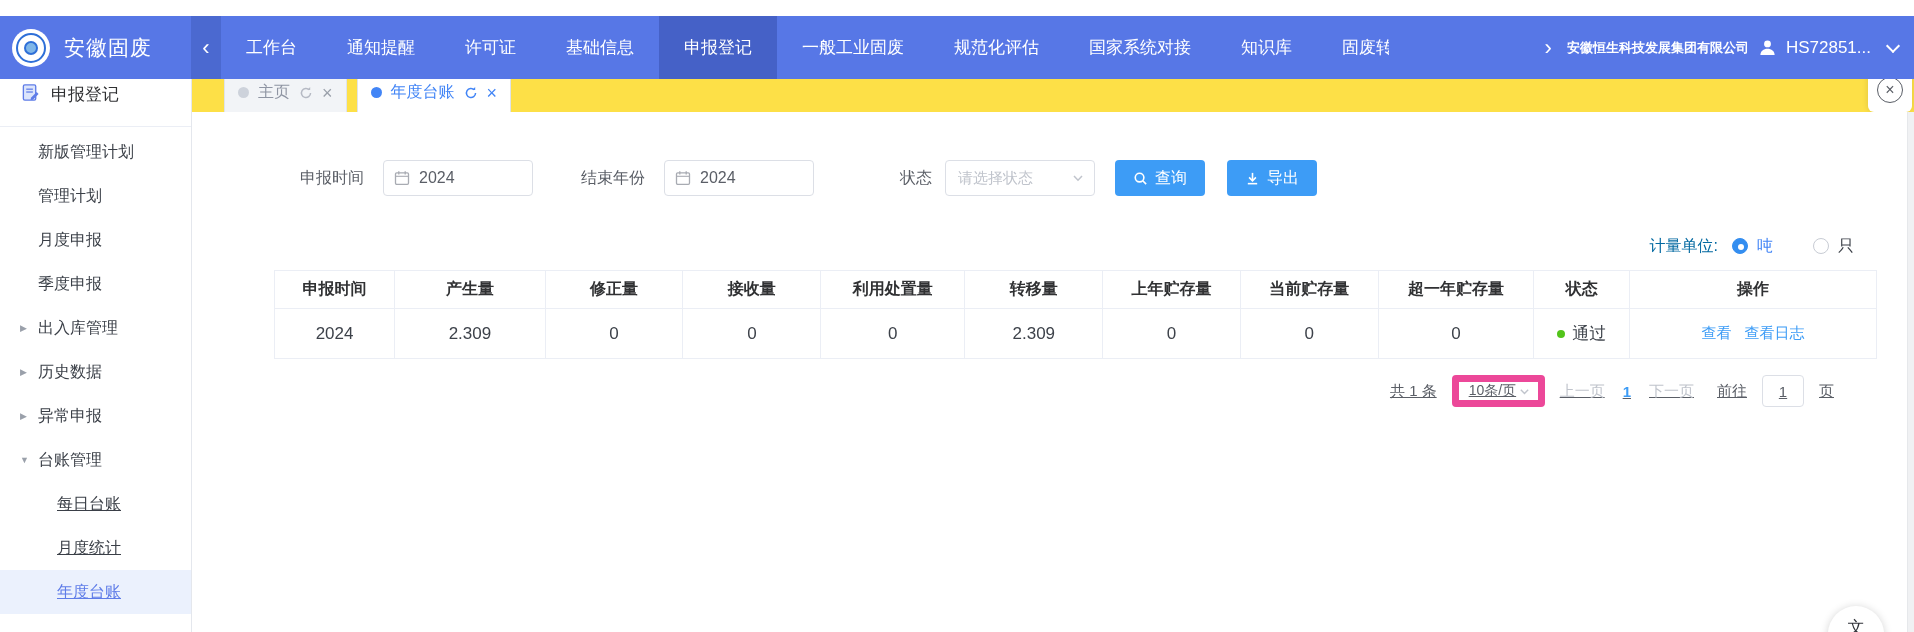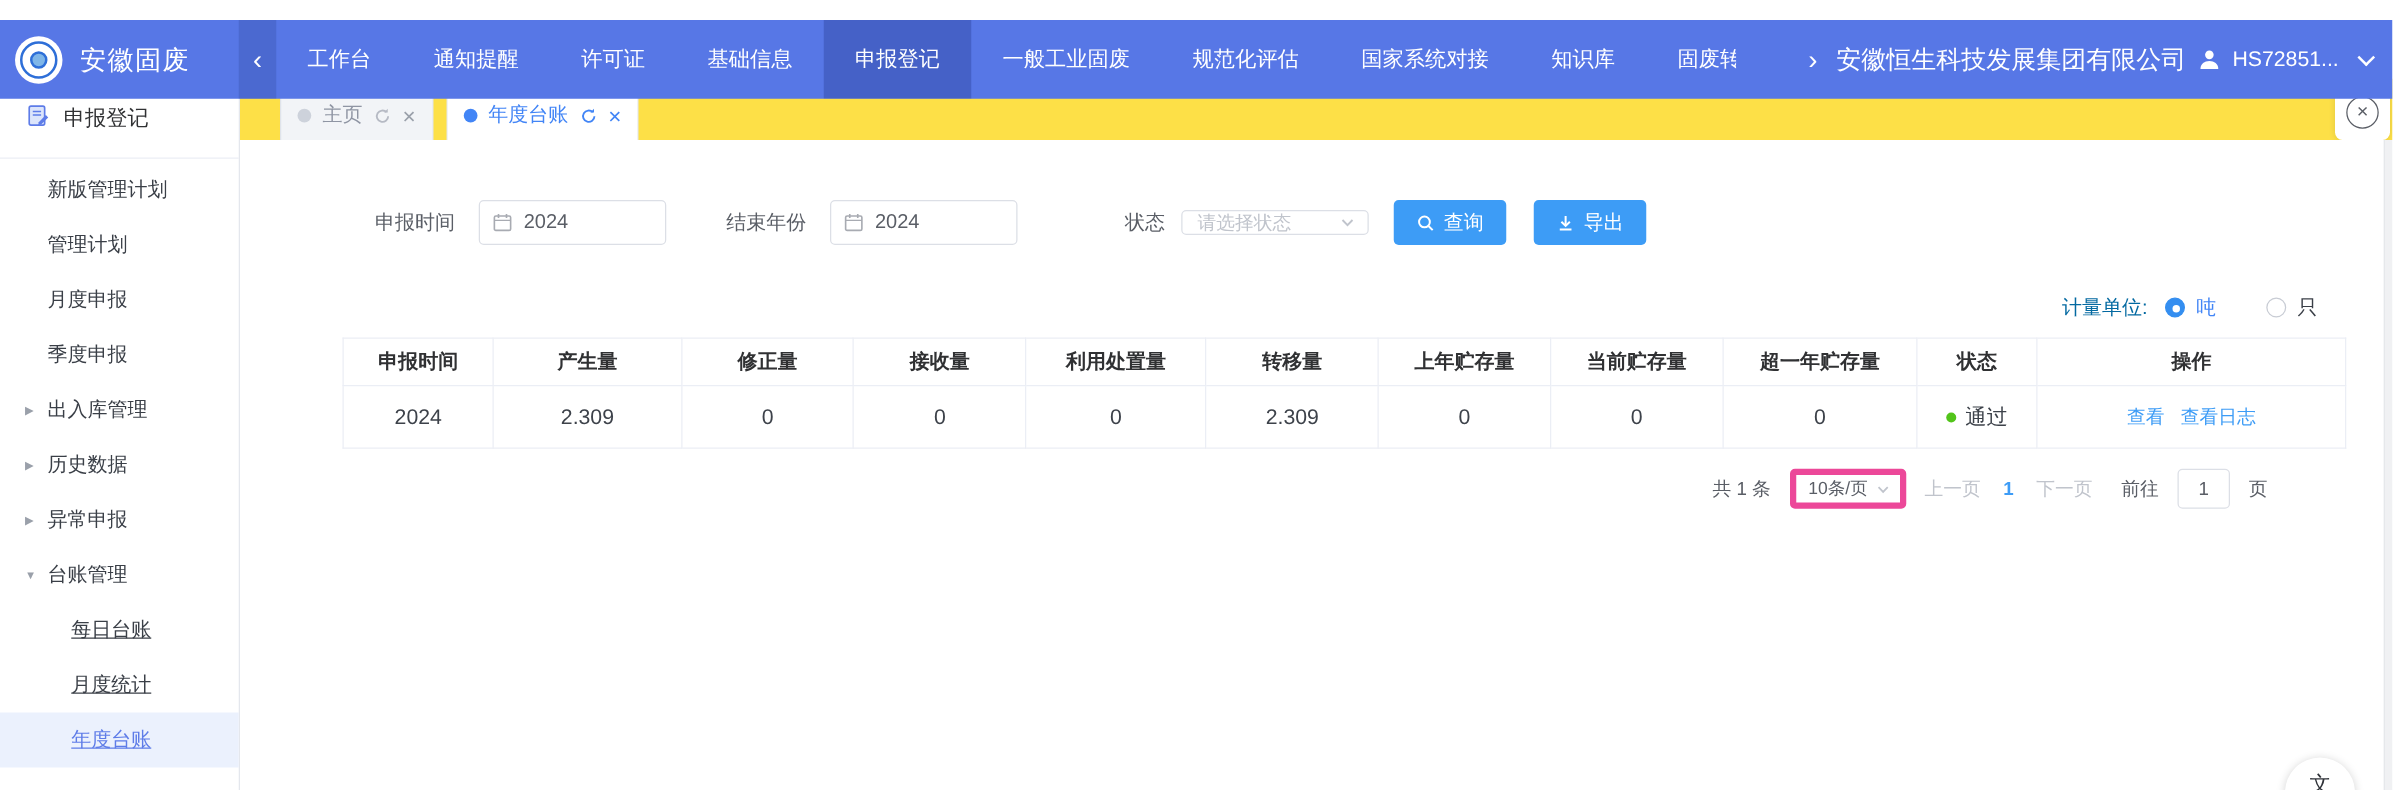--- a/index.html
+++ b/index.html
@@ -13,21 +13,21 @@
   .logo-ring { width:30px; height:30px; border-radius:50%; border:2px solid #2E6FD8; display:flex; align-items:center; justify-content:center; }
   .logo-core { width:14px; height:14px; border-radius:50%; background:#7FB6E8; border:2px solid #2E6FD8; }
   .brand-name { font-size:21px; letter-spacing:1px; }
   .collapse-btn { width:30px; background:rgba(10,25,90,0.15); display:flex; align-items:center; justify-content:center; font-size:22px; cursor:pointer; flex:none; }
   .nav-items { display:flex; align-items:stretch; overflow:hidden; }
   .nav-item { display:flex; align-items:center; padding:0 25px; font-size:17px; white-space:nowrap; cursor:pointer; }
   .nav-item.active { background:rgba(10,25,90,0.22); }
   .nav-item.clipped { padding-right:4px; max-width:72px; overflow:hidden; }
   .nav-right { margin-left:auto; display:flex; align-items:center; gap:9px; padding-right:16px; flex:none; }
   .nav-chevron-right { font-size:22px; margin-right:6px; }
-  .company-name { font-size:20px; white-space:nowrap; }
+  .company-name { font-size:13px; white-space:nowrap;font-weight:bold; }
   .user-icon svg { display:block; }
   .user-id { font-size:17px; }
   .chev-down { width:10px; height:10px; border-right:2px solid #fff; border-bottom:2px solid #fff; transform:rotate(45deg); margin-left:8px; margin-top:-4px; }
 
   
   .sidebar { position:absolute; top:63px; left:0; width:192px; bottom:0; background:#fff; border-right:1px solid #E4E7ED; z-index:5; }
   .side-header { height:64px; display:flex; align-items:center; gap:11px; padding-left:21px; border-bottom:1px solid #EBEEF5; font-size:17px; color:#303133; }
   .side-menu { padding-top:3px; }
   .side-item { position:relative; height:44px; display:flex; align-items:center; padding-left:38px; font-size:16px; color:#3A3F47; cursor:pointer; }
   .side-item .caret { position:absolute; left:20px; font-size:9px; color:#9AA0AA; }
@@ -53,21 +53,21 @@
 
   
   .filter-row { display:flex; align-items:center; margin-top:48px; padding-left:108px; }
   .fgroup { display:flex; align-items:center; gap:19px; }
   .fgroup.g2 { margin-left:48px; }
   .fgroup.g3 { margin-left:86px; gap:13px; }
   .flabel { font-size:16px; color:#5A5E66; white-space:nowrap; }
   .year-input { width:150px; height:36px; border:1px solid #DCDFE6; border-radius:4px; display:flex; align-items:center; padding-left:10px; gap:9px; background:#fff; }
   .year-input .val { font-size:16px; color:#5A5E66; }
   .cal-icon { display:flex; color:#A8ABB2; }
-  .status-select { width:150px; height:20px; border:1px solid #DCDFE6; border-radius:4px; display:flex; align-items:center; justify-content:space-between; padding:0 10px 0 12px; background:#fff; cursor:pointer; }
+  .status-select { width:150px; height:36px; border:1px solid #DCDFE6; border-radius:4px; display:flex; align-items:center; justify-content:space-between; padding:0 10px 0 12px; background:#fff; cursor:pointer; }
   .status-select .ph { font-size:15px; color:#C0C4CC; }
   .sel-chev { display:flex; color:#C0C4CC; }
   .btn { height:36px; min-width:90px; border:none; border-radius:4px; background:#3D9CF6; color:#fff; font-size:16px; display:flex; align-items:center; justify-content:center; gap:7px; cursor:pointer; font-family:inherit; }
   .btn.search { margin-left:20px; }
   .btn.export { margin-left:22px; }
 
   
   .unit-row { margin-top:38px; height:24px; display:flex; align-items:center; justify-content:flex-end; padding-right:60px; gap:14px; }
   .unit-label { font-size:16px; color:#0369a1; }
   .radio-opt { display:flex; align-items:center; gap:9px; cursor:pointer; }
@@ -82,22 +82,22 @@
   .data-table { margin:12px 37px 0 82px; width:1603px; border-collapse:collapse; table-layout:fixed; }
   .data-table th, .data-table td { border:1px solid #EBEEF5; text-align:center; }
   .data-table th { height:38px; font-size:16px; font-weight:bold; color:#303133; }
   .data-table td { height:50px; font-size:17px; color:#3D424A; }
   .status-cell { display:flex; align-items:center; justify-content:center; gap:7px; }
   .gdot { width:8px; height:8px; border-radius:50%; background:#52C41A; flex:none; }
   .ops-cell { display:flex; align-items:center; justify-content:center; gap:13px; }
   .op-link { color:#3D9CF6; font-size:15px; cursor:pointer; white-space:nowrap; }
 
   
-  .pagination { margin-top:16px; display:flex; align-items:center; justify-content:flex-end; padding-right:100px; gap:15px; font-size:15px; color:#5A5E66; }
-  .pg-size { width:93px; height:32px; border:5px solid #ec4899; border-radius:4px; display:flex; align-items:center; justify-content:space-between; padding:0 8px 0 10px; color:#5A5E66; font-size:14px; cursor:pointer; background:#fff; }
+  .pagination { margin-top:16px; display:flex; align-items:center; justify-content:flex-end; padding-right:80px; gap:15px; font-size:15px; color:#5A5E66;text-decoration:underline; }
+  .pg-size { width:93px; height:32px; border:7px solid #ec4899; border-radius:4px; display:flex; align-items:center; justify-content:space-between; padding:0 8px 0 10px; color:#5A5E66; font-size:14px; cursor:pointer; background:#fff; }
   .pg-dis { color:#C0C4CC; cursor:default; }
   .pg-cur { color:#3D9CF6; font-weight:bold; padding:0 3px; cursor:pointer; }
   .pg-goto-input { width:42px; height:32px; border:1px solid #DCDFE6; border-radius:4px; text-align:center; font-size:15px; color:#5A5E66; font-family:inherit; }
 
   
   .float-translate { position:absolute; right:30px; bottom:-30px; width:56px; height:56px; border-radius:50%; background:#fff; box-shadow:0 1px 8px rgba(0,0,0,0.18); display:flex; align-items:flex-start; justify-content:center; padding-top:10px; font-size:17px; color:#2F3238; z-index:8; cursor:pointer; }
 </style>
 </head>
 <body>
 

